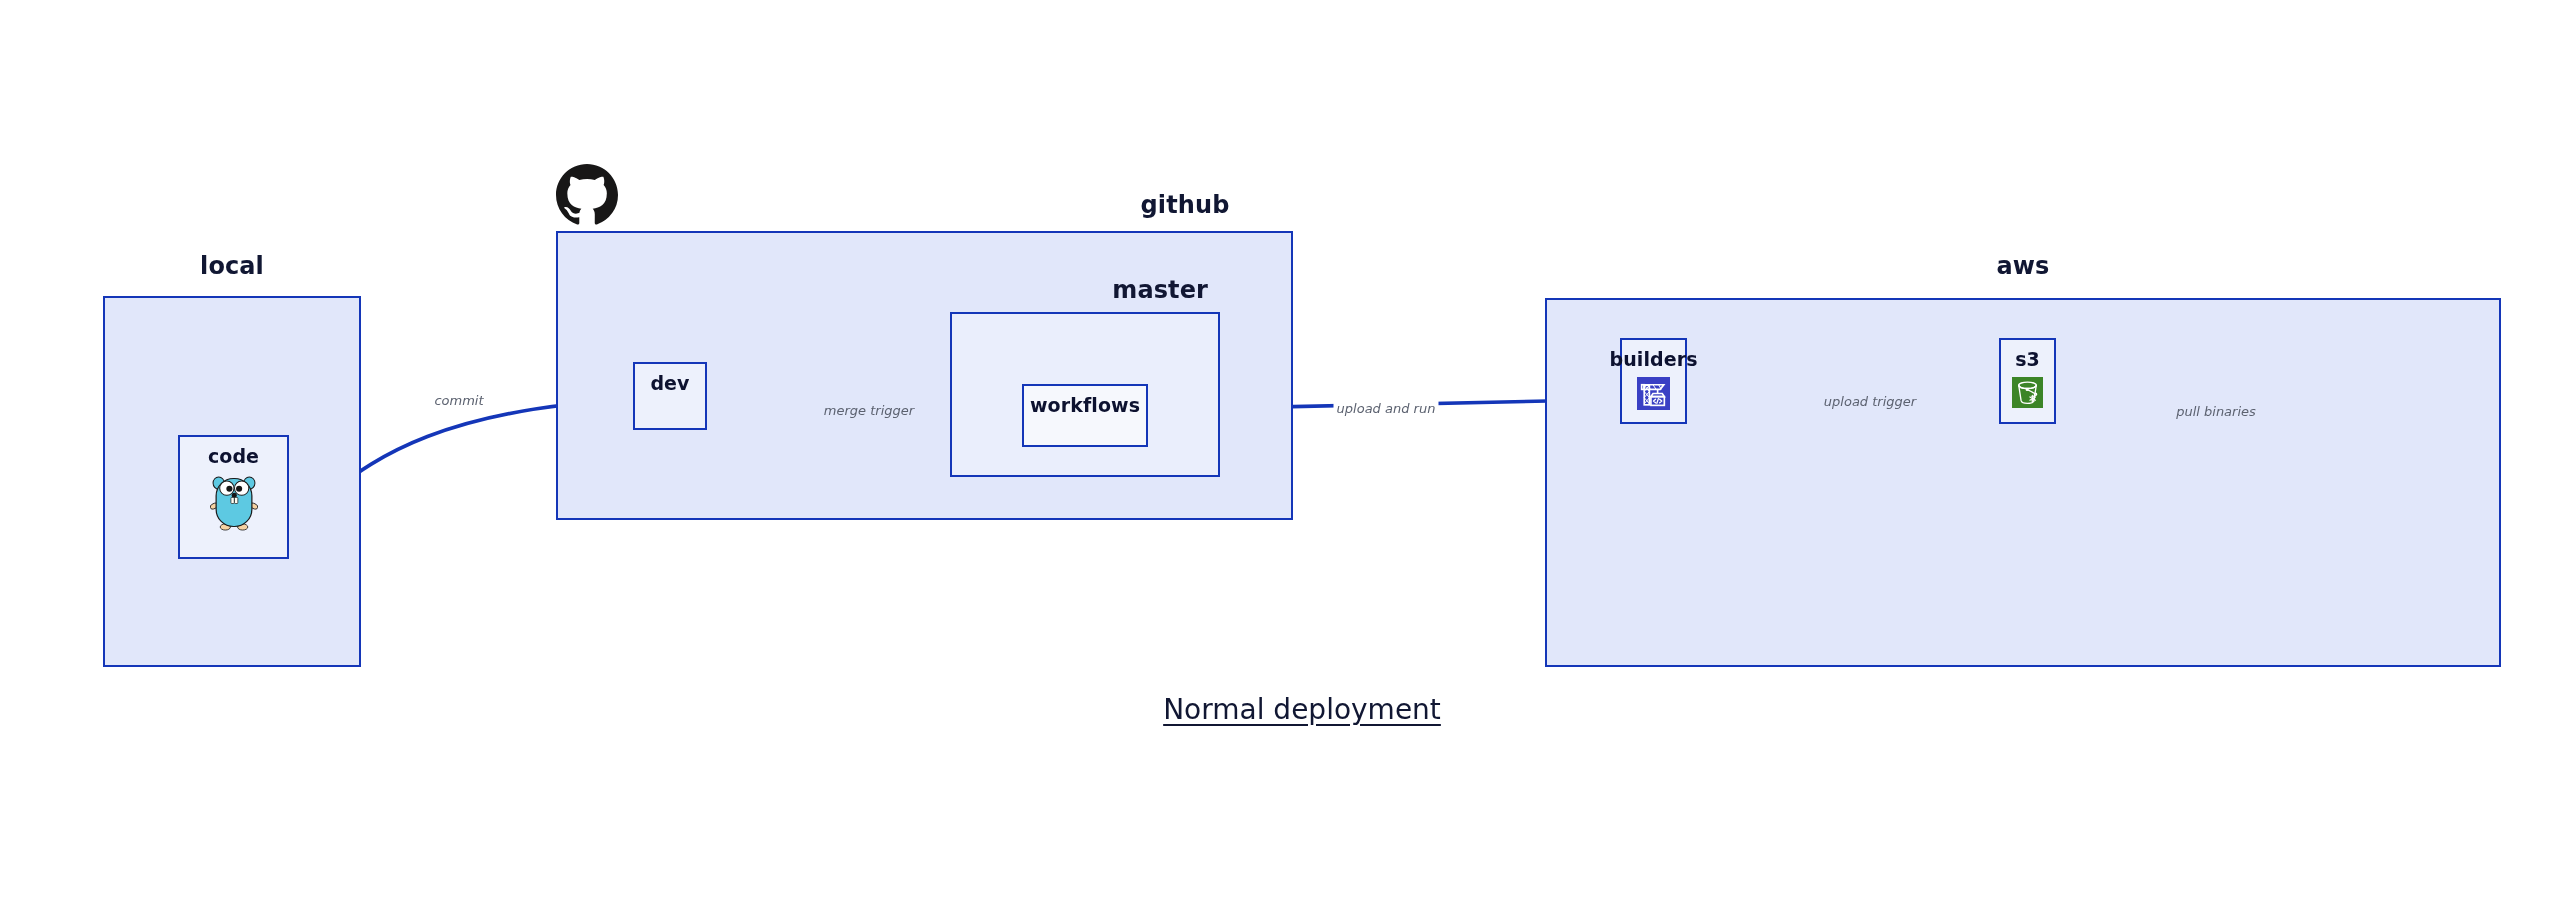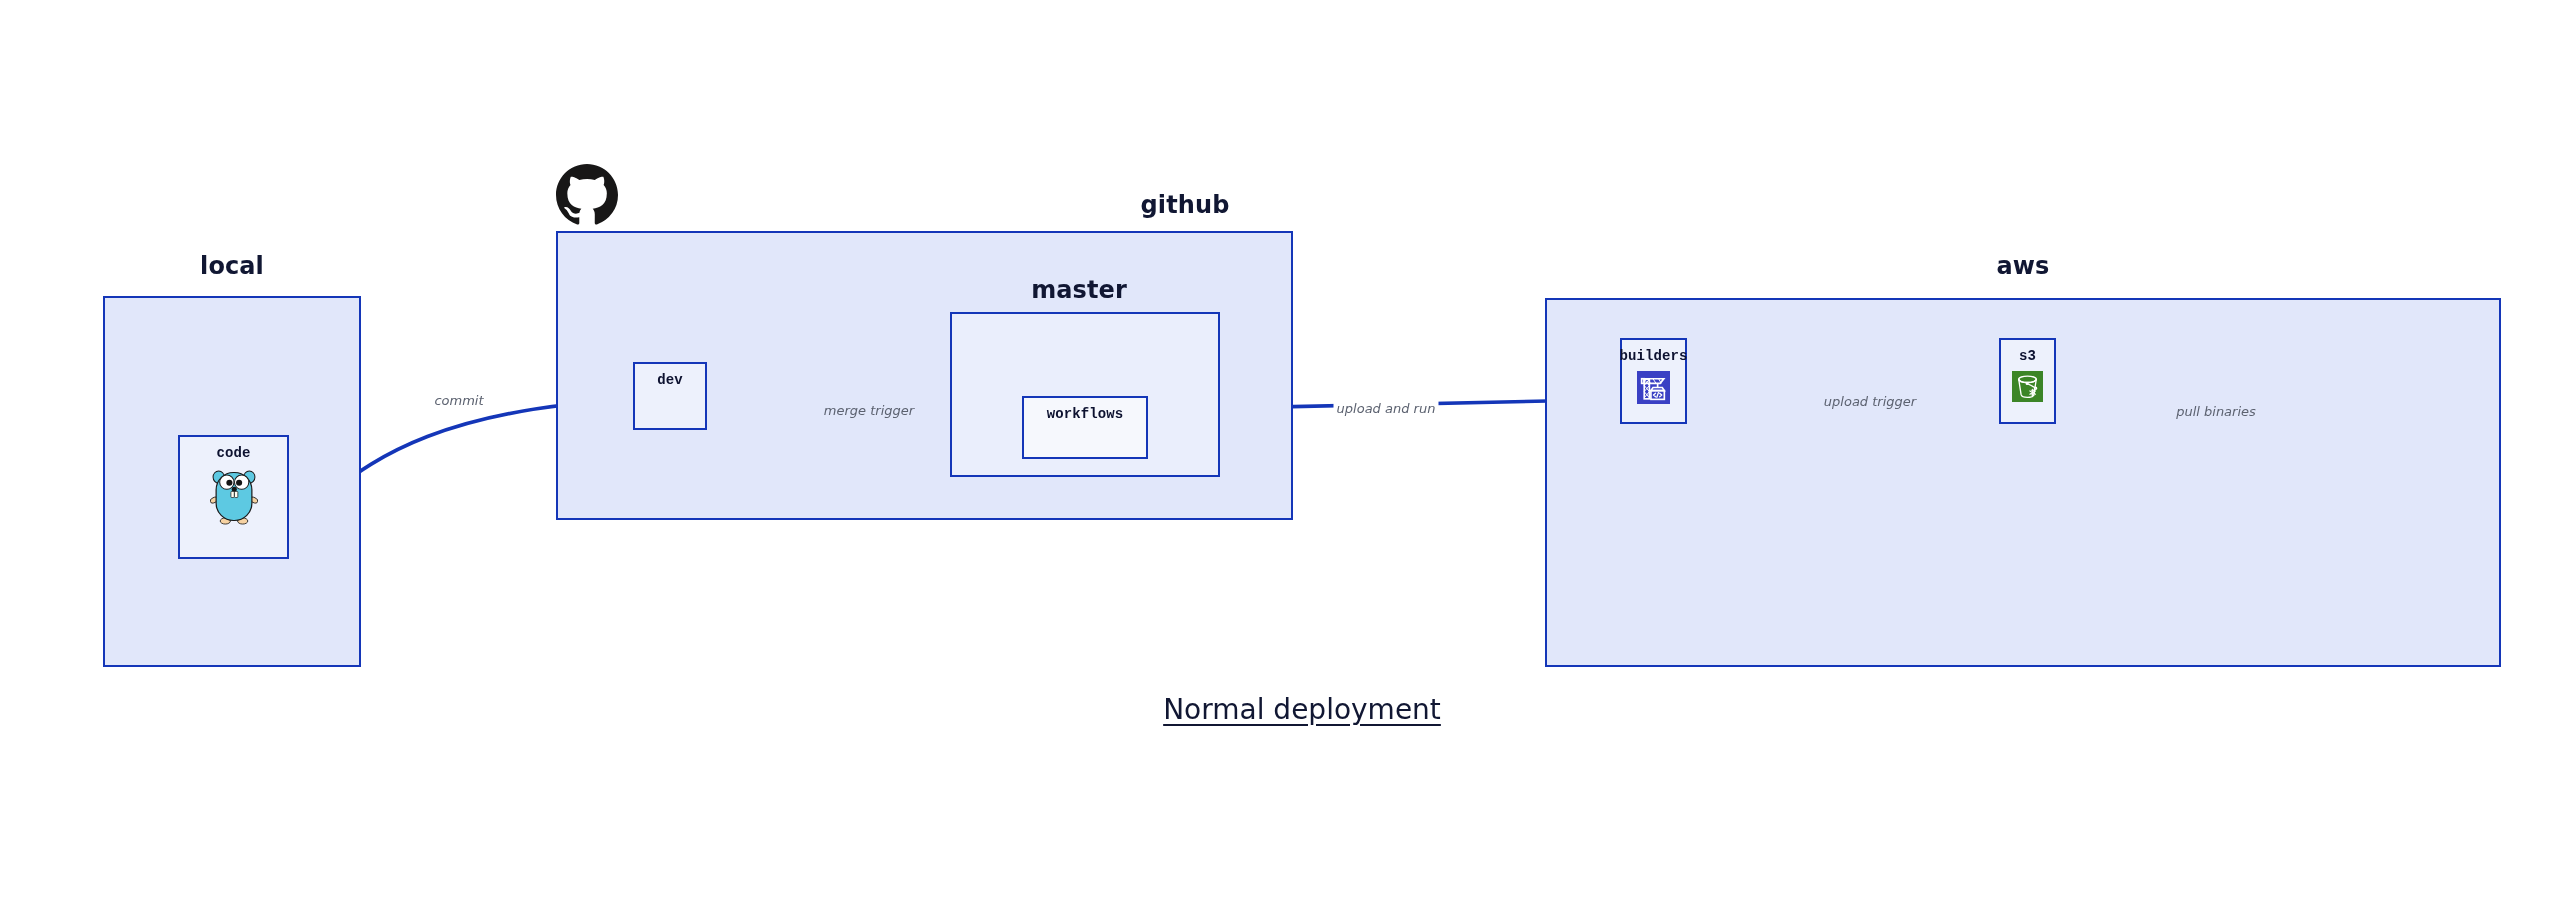--- a/index.html
+++ b/index.html
@@ -46,27 +46,26 @@
     position: absolute;
     box-sizing: border-box;
     border: 2.6px solid #1436B8;
     background: #EDF1FC;
     display: flex;
     flex-direction: column;
     align-items: center;
   }
   .node.white { background: #F6F8FD; }
   .node-label {
-    font-size: 14px;
+    font-size: 19px;
     font-weight: bold;
     color: #0D1230;
     margin-top: 8.2px;
     white-space: nowrap;
     letter-spacing: 0.1px;
-    font-family: Liberation Mono, monospace;
   }
   .node-icon {
     margin-top: 7.2px;
     line-height: 0;
   }
 
   
   .edge-label {
     position: absolute;
     font-size: 13px;
@@ -173,24 +172,24 @@
         8.01 0 0 0 16 8c0-4.42-3.58-8-8-8z"></path>
     </svg>
   </div>
 
   <div class="group" style="left:556px; top:231px; width:737px; height:289px;"></div>
 
   <div class="node" style="left:633px; top:362px; width:74px; height:68px;">
     <div class="node-label">dev</div>
   </div>
 
-  <div class="group-title" style="left:950px; top:276px; width:258px; text-align:center;">master</div>
+  <div class="group-title" style="left:950px; top:276px; width:258px; text-align:right;">master</div>
   <div class="group nested" style="left:950px; top:312px; width:270px; height:165px;"></div>
 
-  <div class="node white" style="left:1022px; top:384px; width:126px; height:63px;margin-top:12px;">
+  <div class="node white" style="left:1022px; top:384px; width:126px; height:63px;">
     <div class="node-label">workflows</div>
   </div>
 
   <div class="group-title" style="left:1545px; top:252px; width:956px; text-align:center;">aws</div>
   <div class="group" style="left:1545px; top:298px; width:956px; height:369px;"></div>
 
   <div class="node" style="left:1620px; top:338px; width:67px; height:86px;">
     <div class="node-label">builders</div>
     <div class="node-icon">
       <svg width="33" height="33" viewBox="0 0 64 64" xmlns="http://www.w3.org/2000/svg">

